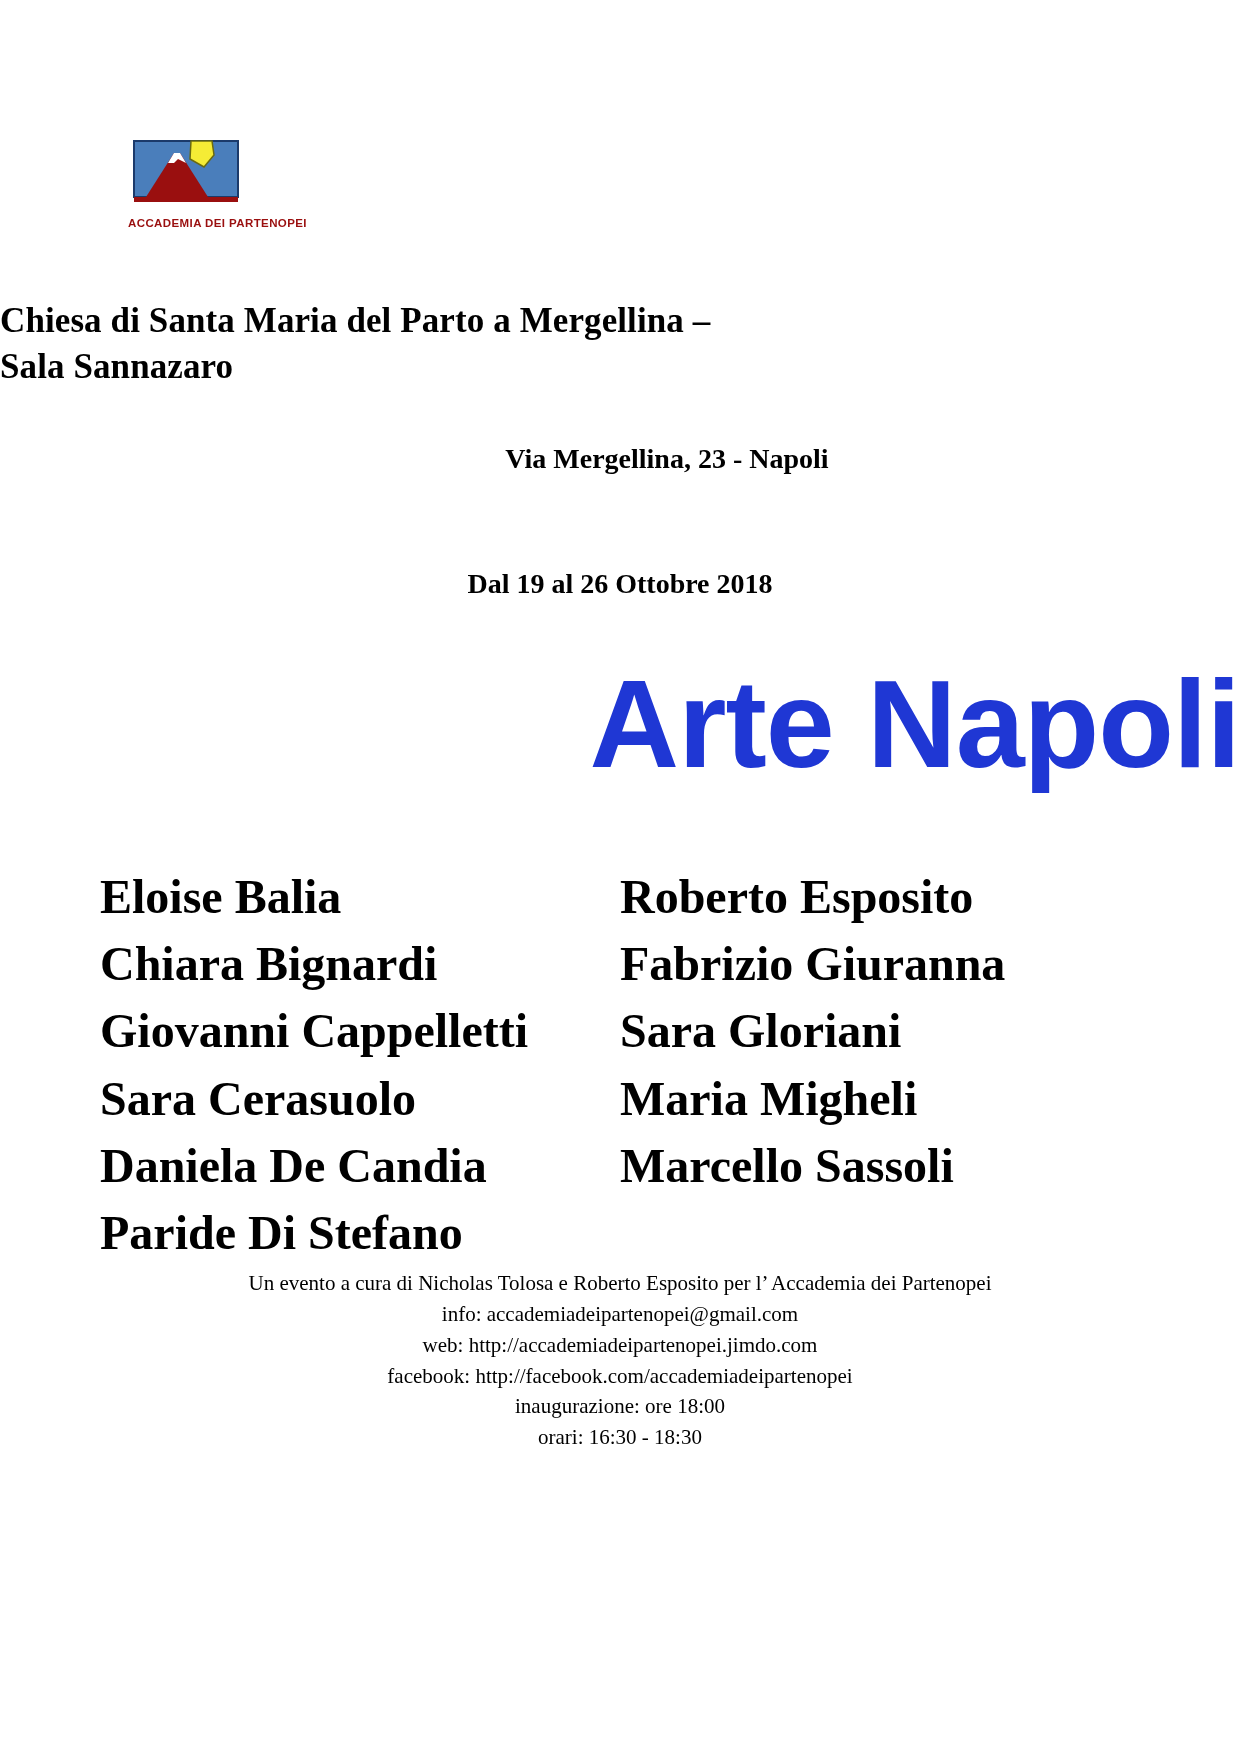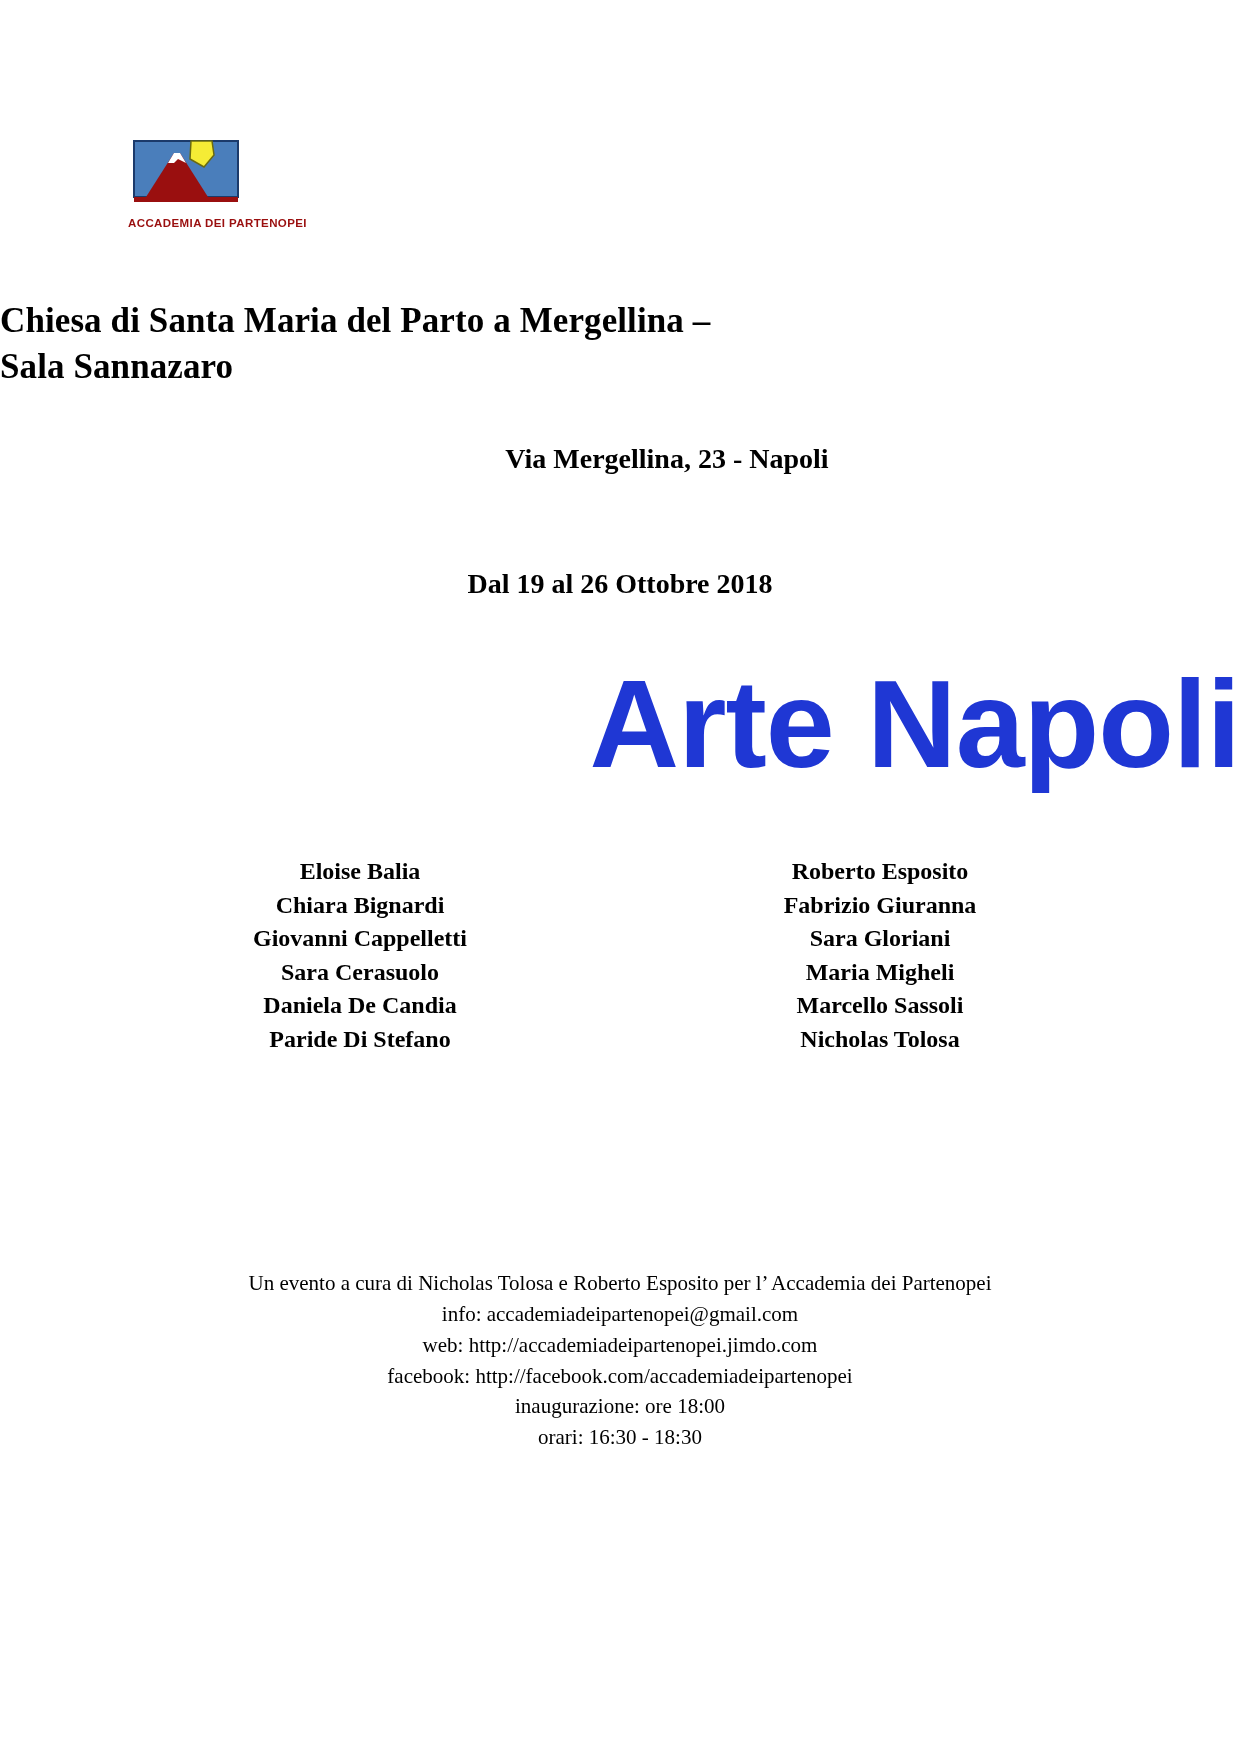--- a/index.html
+++ b/index.html
@@ -100,24 +100,24 @@
     position: absolute;
     left: 0;
     top: 855px;
     width: 1240px;
     display: flex;
     justify-content: center;
     gap: 0px;
   }
   .artist-col {
     width: 520px;
-    text-align: center;
     font-weight: bold;
-    font-size: 24px;
+    font-size: 48px;
     line-height: 1.40;
+    margin-top: 8px;
   }
   .artist-col .artist-name {
     display: block;
     white-space: nowrap;
   }
 
   
   .footer {
     position: absolute;
     left: 0;
@@ -168,21 +168,20 @@
       <span class="artist-name">Sara Cerasuolo</span>
       <span class="artist-name">Daniela De Candia</span>
       <span class="artist-name">Paride Di Stefano</span>
     </div>
     <div class="artist-col">
       <span class="artist-name">Roberto Esposito</span>
       <span class="artist-name">Fabrizio Giuranna</span>
       <span class="artist-name">Sara Gloriani</span>
       <span class="artist-name">Maria Migheli</span>
       <span class="artist-name">Marcello Sassoli</span>
-      <span class="artist-name">Nicholas Tolosa</span>
     </div>
   </div>
 
   <div class="footer">
     <span class="line">Un evento a cura di Nicholas Tolosa e Roberto Esposito per l’ Accademia dei Partenopei</span>
     <span class="line">info: accademiadeipartenopei@gmail.com</span>
     <span class="line">web: http://accademiadeipartenopei.jimdo.com</span>
     <span class="line">facebook: http://facebook.com/accademiadeipartenopei</span>
     <span class="line">inaugurazione: ore 18:00</span>
     <span class="line">orari: 16:30 - 18:30</span>

